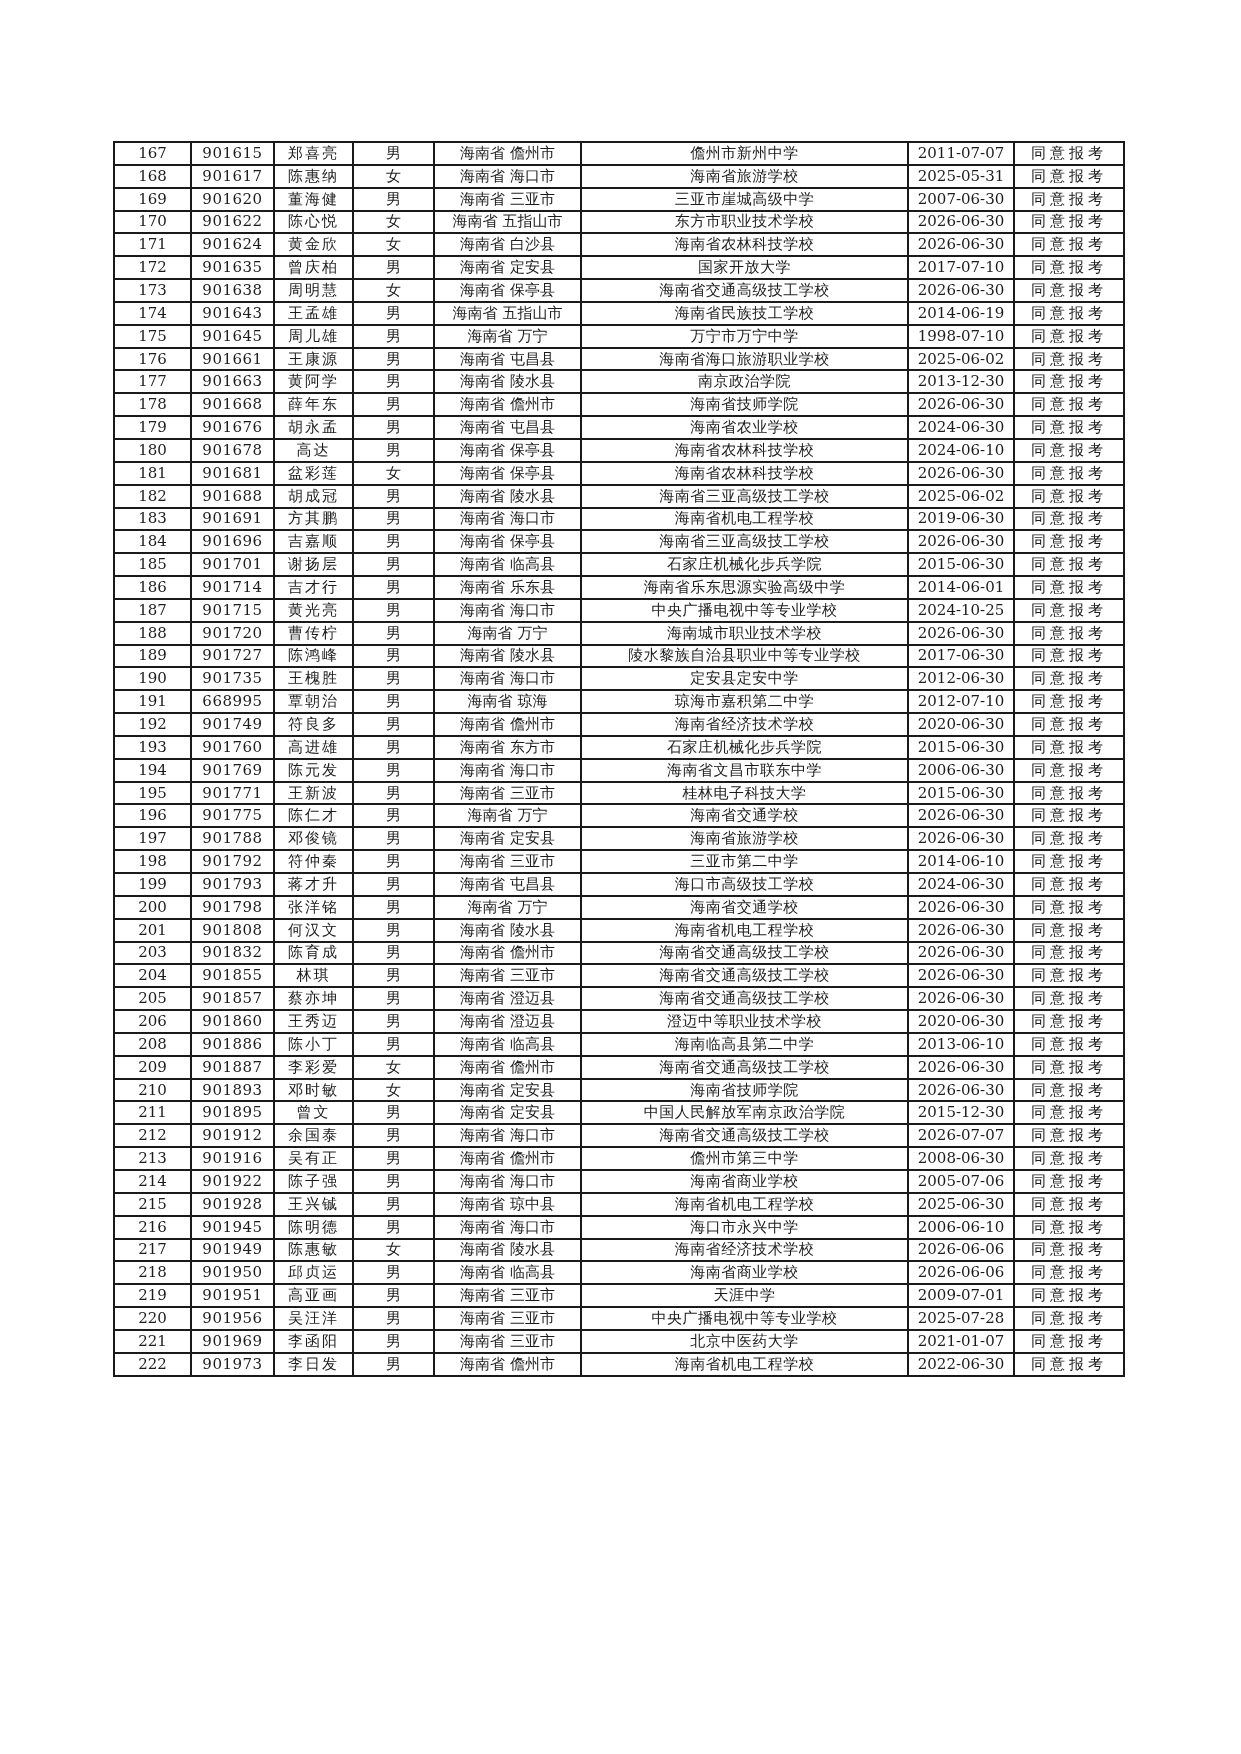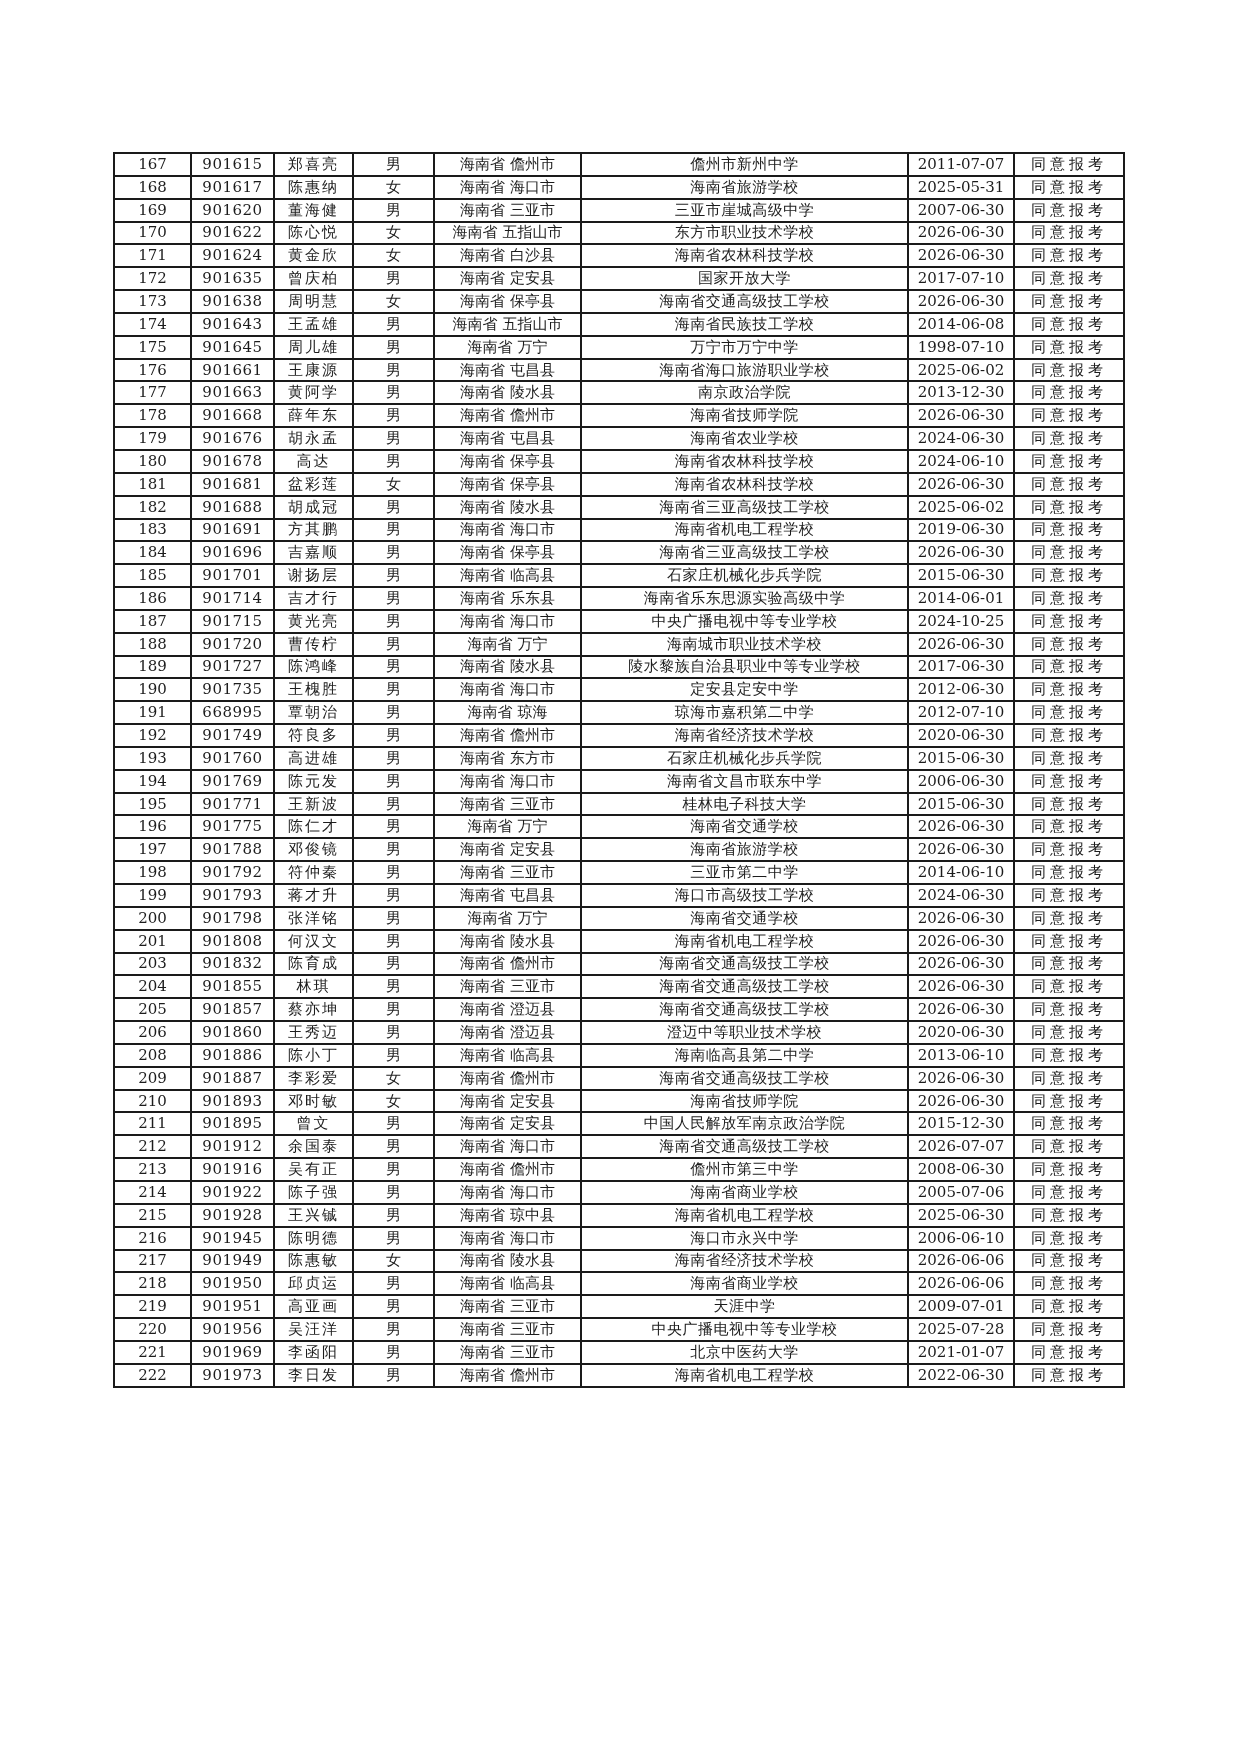--- a/index.html
+++ b/index.html
@@ -11,21 +11,21 @@
     position: relative;
     width: 1241px;
     height: 1754px;
     background: #ffffff;
     font-family: "DejaVu Serif", "Liberation Serif", serif;
     color: #1c1c1c;
   }
   table.roster {
     position: absolute;
     left: 113px;
-    top: 152px;
+    top: 141px;
     width: 1010px;
     border-collapse: collapse;
     table-layout: fixed;
   }
   table.roster td {
     border: 2px solid #1a1a1a;
     text-align: center;
     vertical-align: middle;
     height: 20.85px;
     padding: 0 1px;
@@ -136,21 +136,21 @@
           <td class="c-date">2026-06-30</td>
           <td class="c-status">同意报考</td>
         </tr>
         <tr>
           <td class="c-seq">174</td>
           <td class="c-id">901643</td>
           <td class="c-name">王孟雄</td>
           <td class="c-gender">男</td>
           <td class="c-location">海南省 五指山市</td>
           <td class="c-school">海南省民族技工学校</td>
-          <td class="c-date">2014-06-08</td>
+          <td class="c-date">2014-06-19</td>
           <td class="c-status">同意报考</td>
         </tr>
         <tr>
           <td class="c-seq">175</td>
           <td class="c-id">901645</td>
           <td class="c-name">周儿雄</td>
           <td class="c-gender">男</td>
           <td class="c-location">海南省 万宁</td>
           <td class="c-school">万宁市万宁中学</td>
           <td class="c-date">1998-07-10</td>

